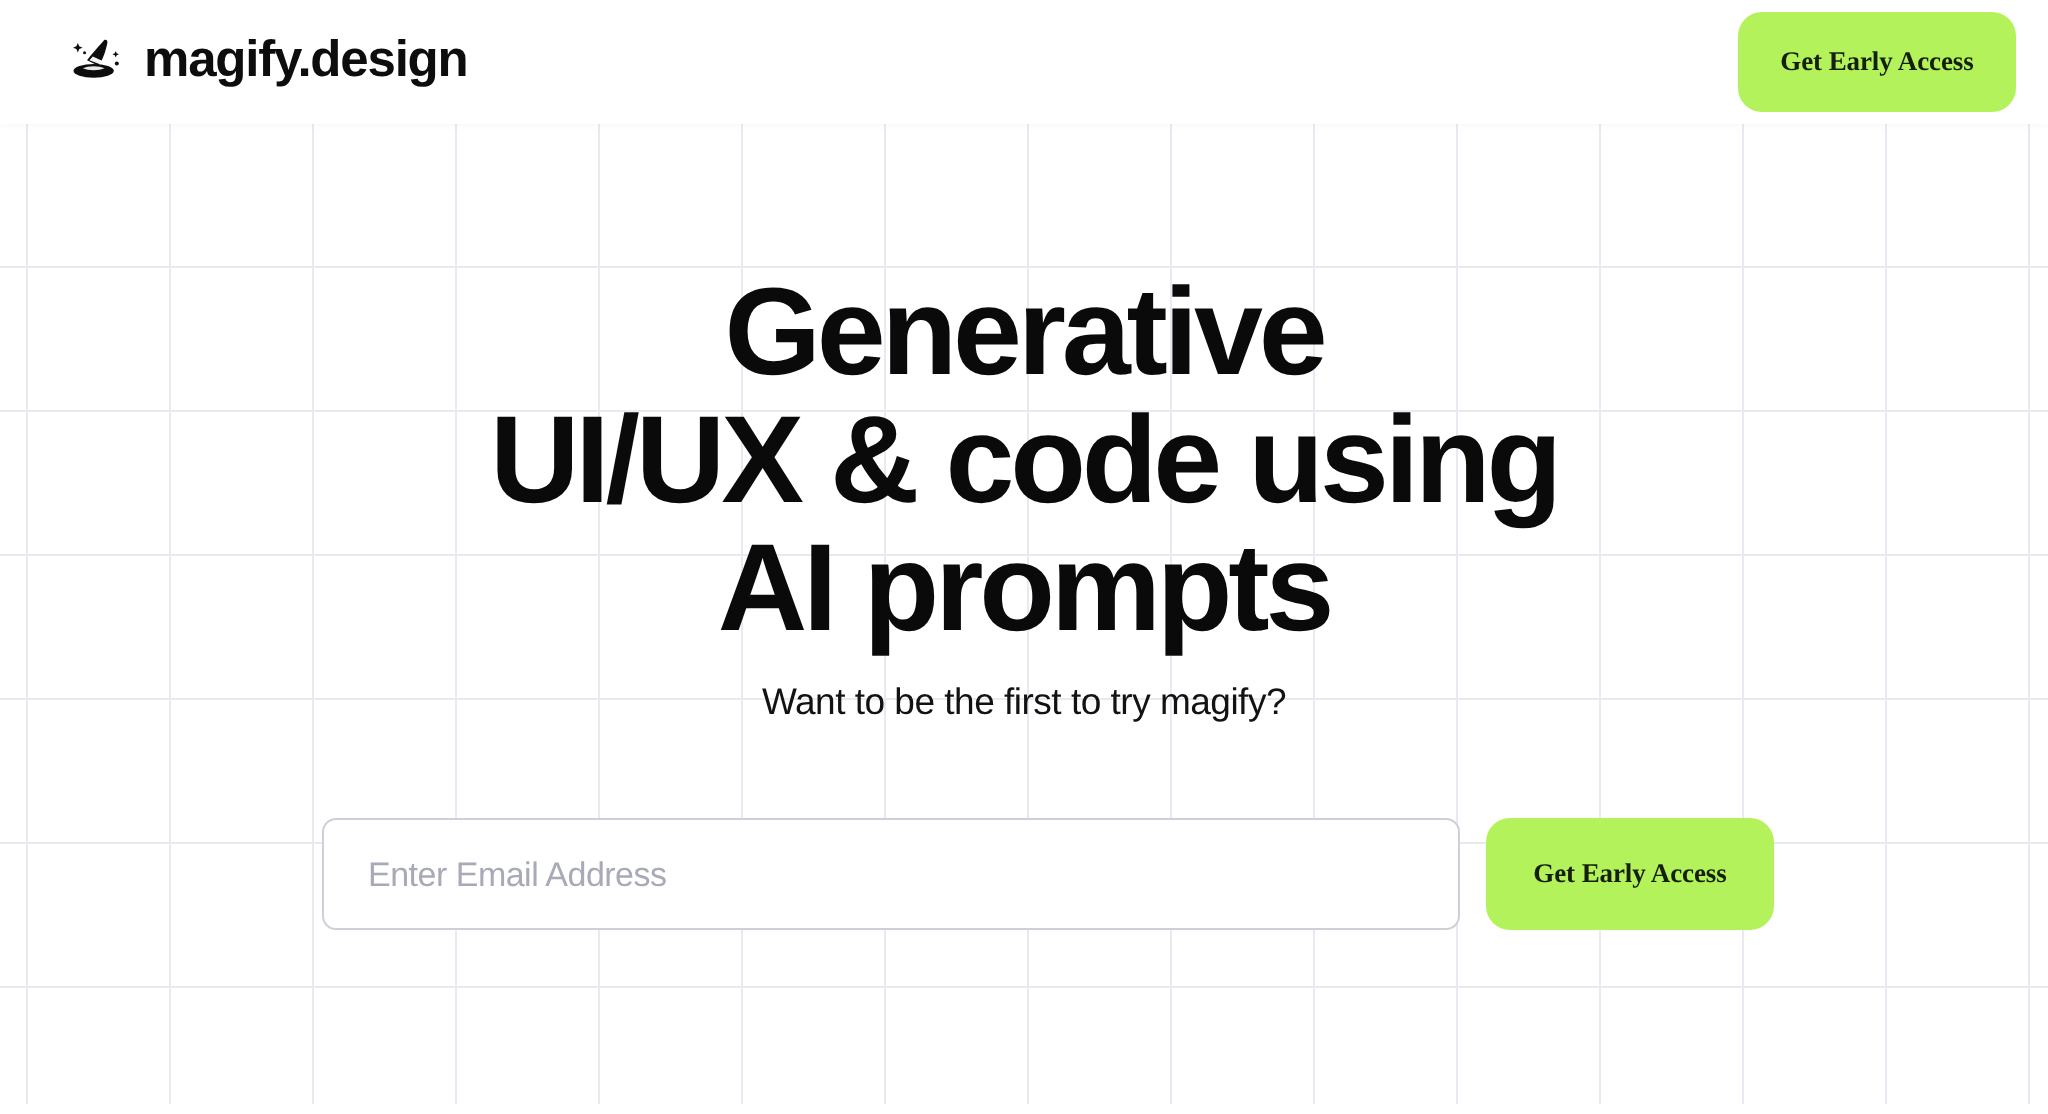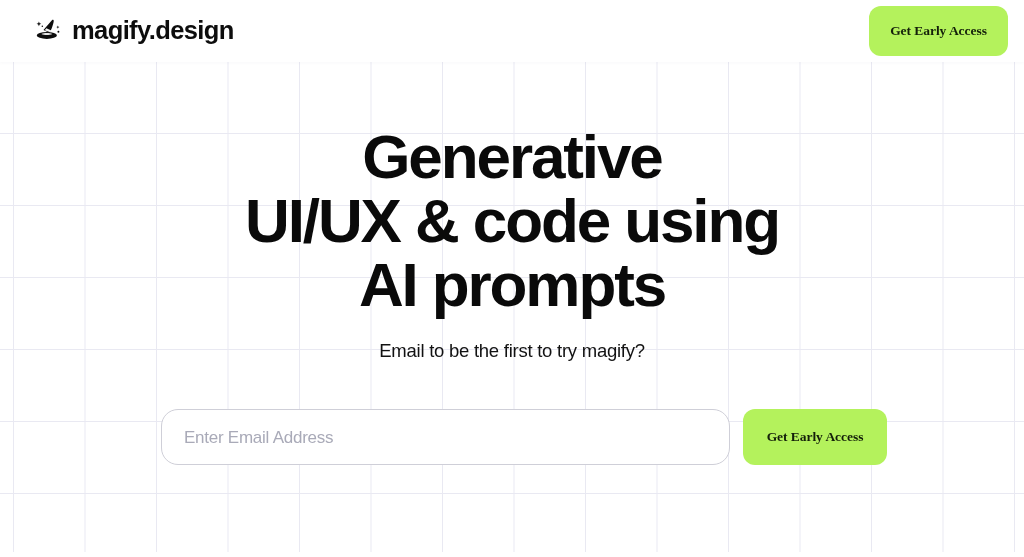--- a/index.html
+++ b/index.html
@@ -124,21 +124,21 @@
     left: 0;
     top: 62px;
     width: 1024px;
     height: 495px;
     z-index: 4;
   }
 
   .headline {
     position: absolute;
     left: 0;
-    top: 63px;
+    top: 73px;
     width: 1024px;
     text-align: center;
     font-size: 62px;
     line-height: 64px;
     font-weight: 700;
     letter-spacing: -2.1px;
     color: #0a0a0a;
   }
   .headline .hl-line { display: block; }
 
@@ -163,25 +163,25 @@
     height: 56px;
     display: flex;
     align-items: stretch;
     gap: 13px;
   }
 
   .email-field {
     flex: 1 1 auto;
     height: 56px;
     border: 1px solid #cfcfd8;
-    border-radius: 17px;
+    border-radius: 7px;
     background: #ffffff;
     padding: 0 22px;
     font-family: "Liberation Sans", sans-serif;
-    font-size: 18px;
+    font-size: 21px;
     letter-spacing: -0.25px;
     color: #1b1b1b;
     outline: none;
   }
   .email-field::placeholder {
     color: #a9aab8;
     font-size: 17px;
     letter-spacing: -0.25px;
   }
 
@@ -227,21 +227,21 @@
   </header>
 
   <section class="hero">
 
     <h1 class="headline">
       <span class="hl-line">Generative</span>
       <span class="hl-line">UI/UX &amp; code using</span>
       <span class="hl-line">AI prompts</span>
     </h1>
 
-    <p class="subhead">Email to be the first to try magify?</p>
+    <p class="subhead">Want to be the first to try magify?</p>
 
     <form class="signup-row">
       <input class="email-field" type="email" placeholder="Enter Email Address" style="">
       <button class="btn-green signup-cta" type="submit">Get Early Access</button>
     </form>
 
   </section>
 
 </div>
 

